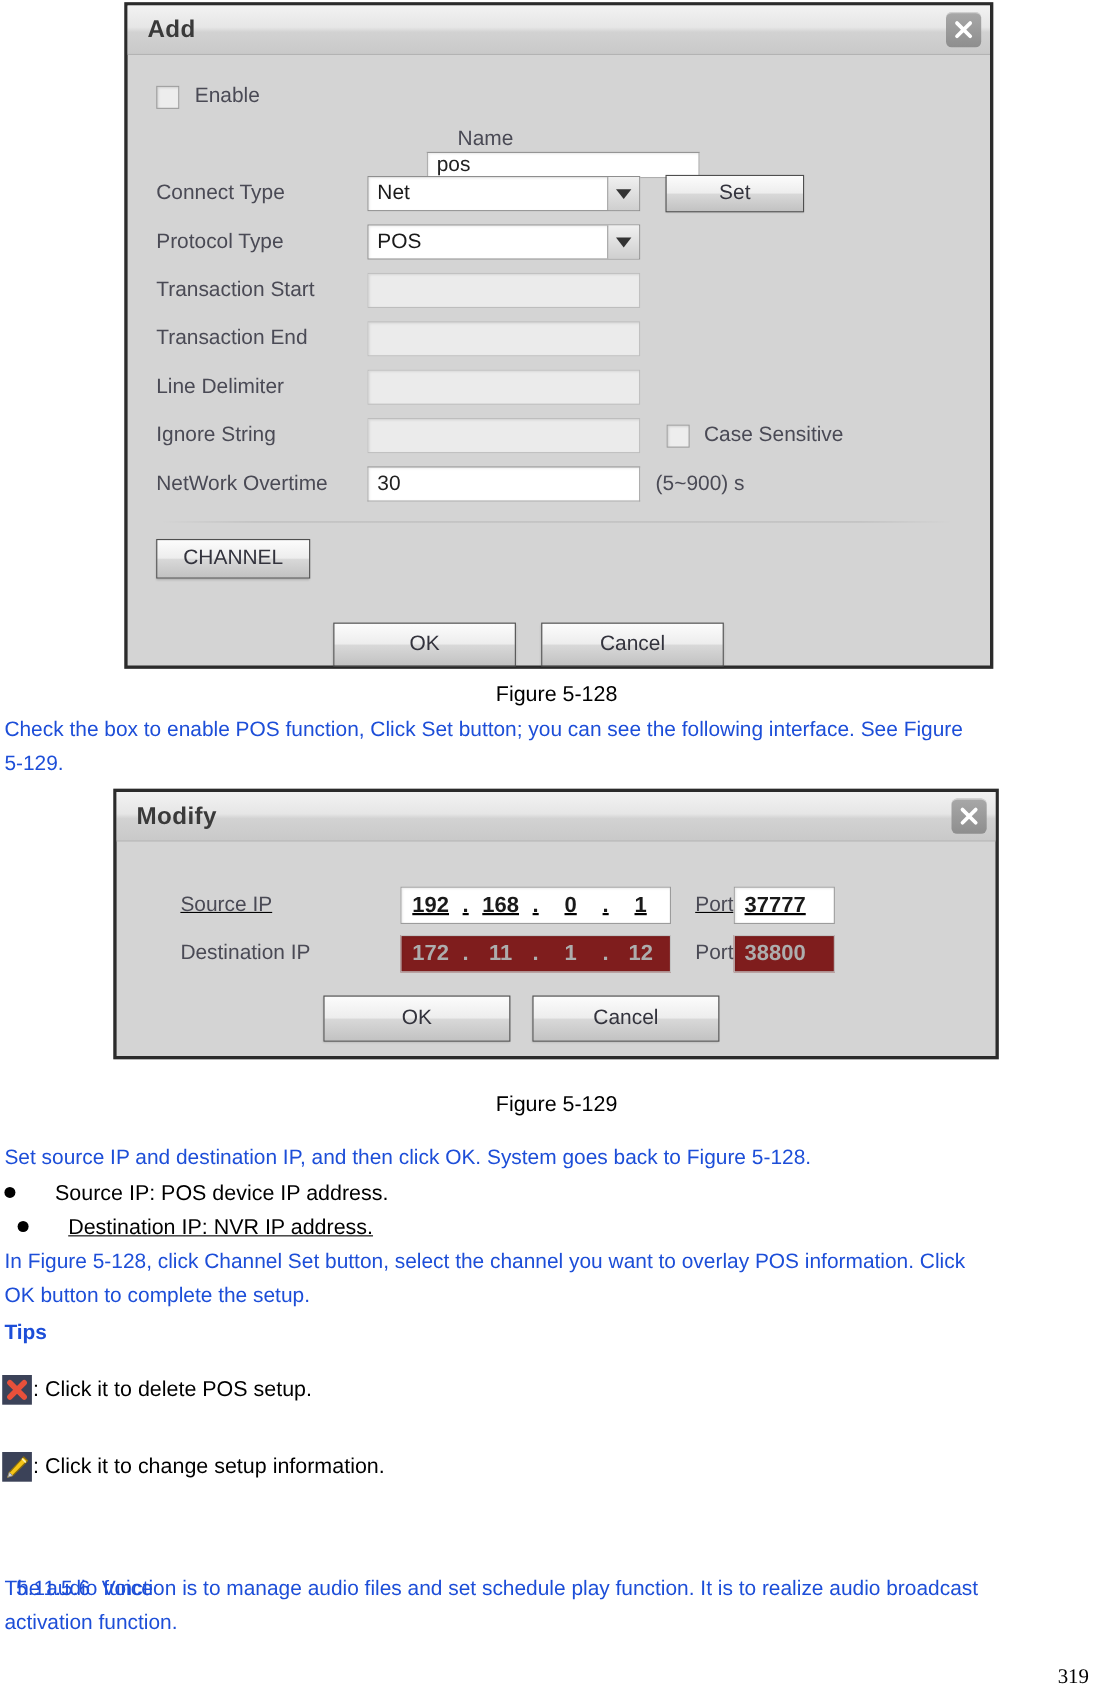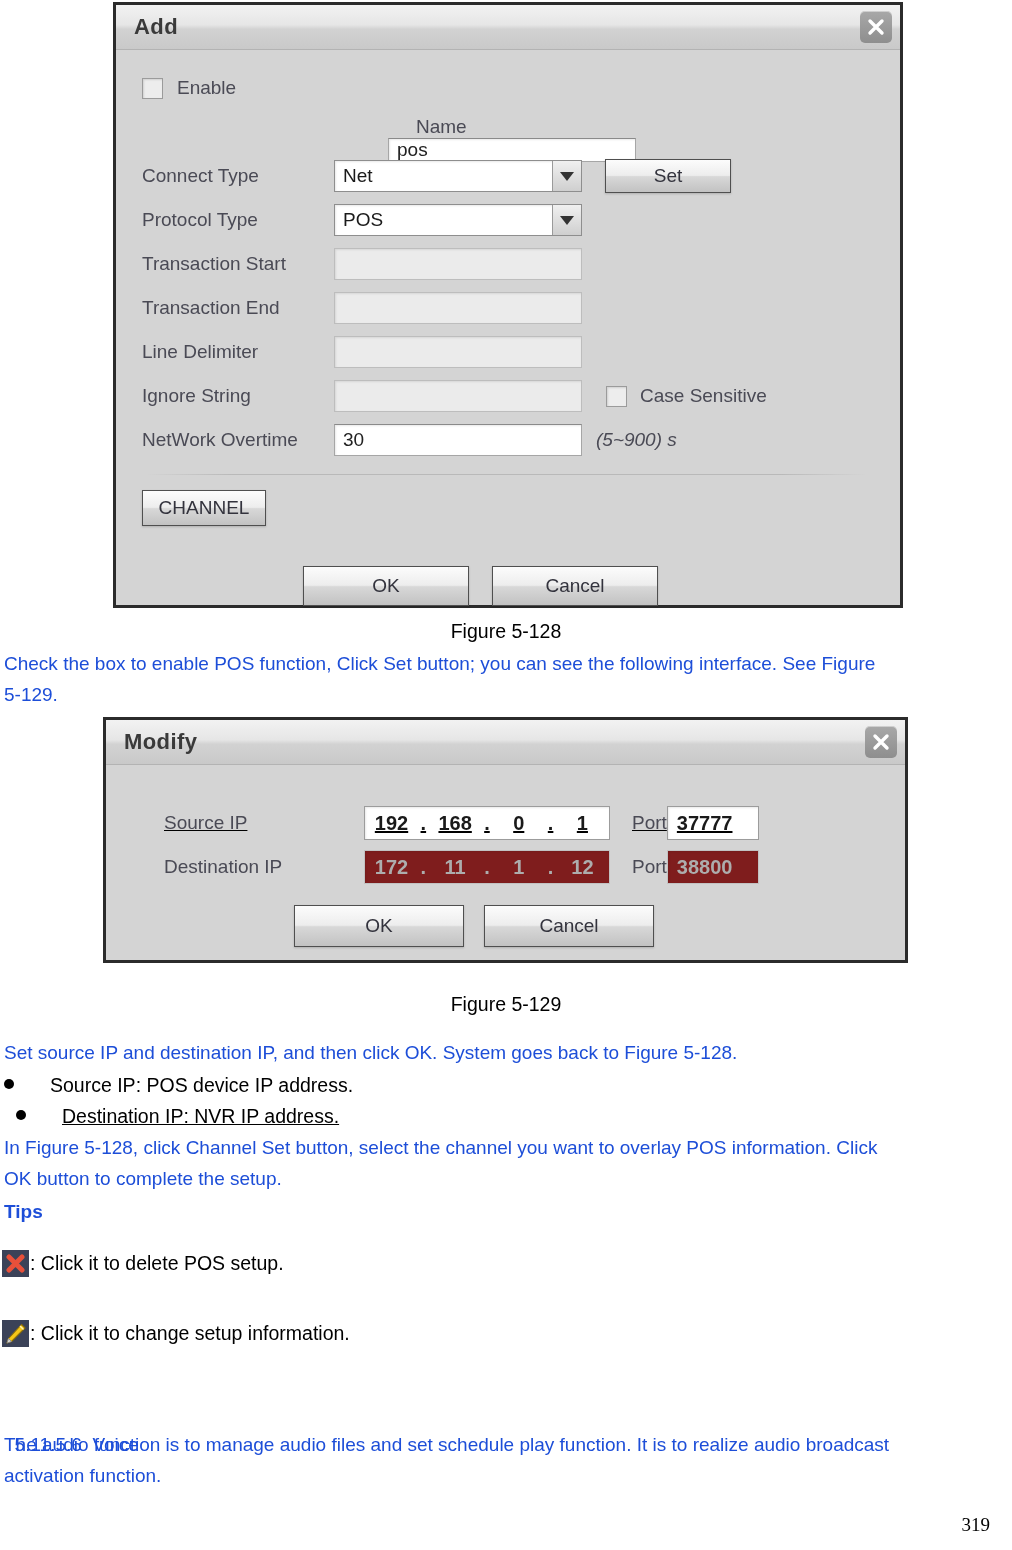--- a/index.html
+++ b/index.html
@@ -310,26 +310,26 @@
     <div class="form-row" style="left:26px; top:330px; width:740px;">
       <span class="field-label" style="width:192px;">Ignore String</span>
       <span class="txtbox disabled" style="width:248px;"></span>
       <span class="chk" style="margin-left:24px;"></span>
       <span class="field-label" style="margin-left:13px;">Case Sensitive</span>
     </div>
 
     <div class="form-row" style="left:26px; top:374px; width:740px;">
       <span class="field-label" style="width:192px;">NetWork Overtime</span>
       <span class="txtbox" style="width:248px;">30</span>
-      <span class="suffix-text" style="margin-left:14px;font-style:italic;">(5~900) s</span>
+      <span class="suffix-text" style="margin-left:14px;">(5~900) s</span>
     </div>
 
     <div class="hr-sep" style="left:30px; top:424px; width:720px;"></div>
 
-    <div class="btn" style="position:absolute; left:26px; top:440px; width:124px; height:36px;">CHANNEL</div>
+    <div class="btn" style="position:absolute; left:26px; top:440px; width:140px; height:36px;">CHANNEL</div>
 
     <div class="btn" style="position:absolute; left:187px; top:516px; width:166px; height:40px;">OK</div>
     <div class="btn" style="position:absolute; left:376px; top:516px; width:166px; height:40px;">Cancel</div>
   </div>
 </div>
 
 <div class="fig-caption" style="left:0; top:617px;">Figure 5-128</div>
 
 <div class="doc-text" style="left:4px; top:648px; width:1006px;">Check the box to enable POS function, Click Set button; you can see the following interface. See Figure</div>
 <div class="doc-text" style="left:4px; top:679px;">5-129.</div>

